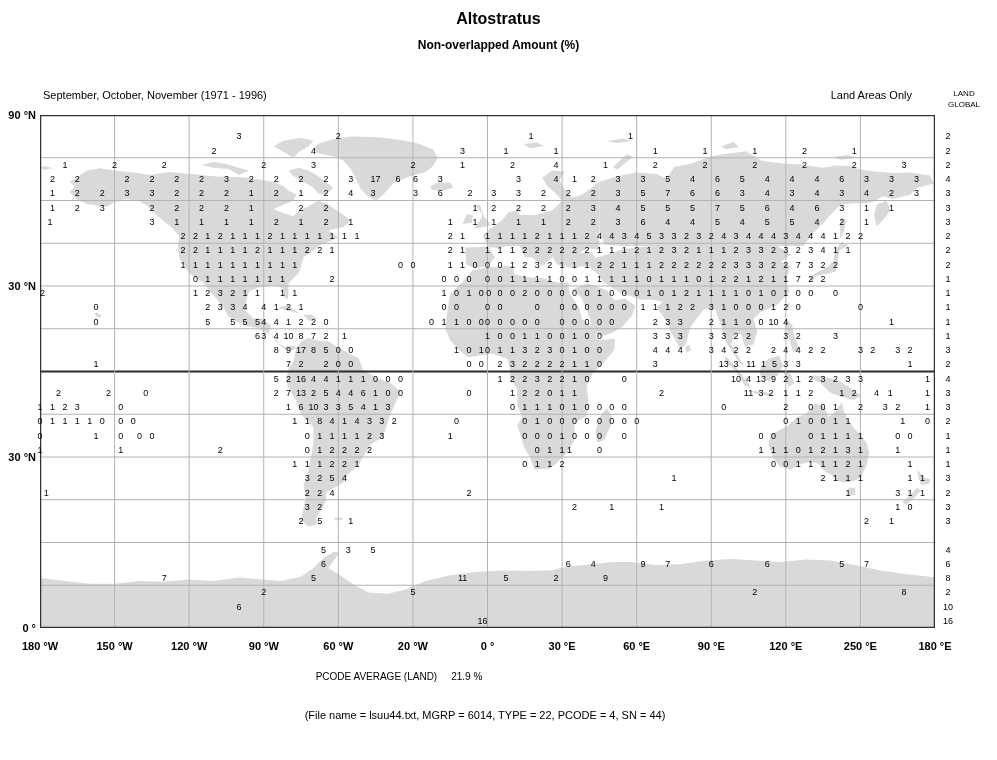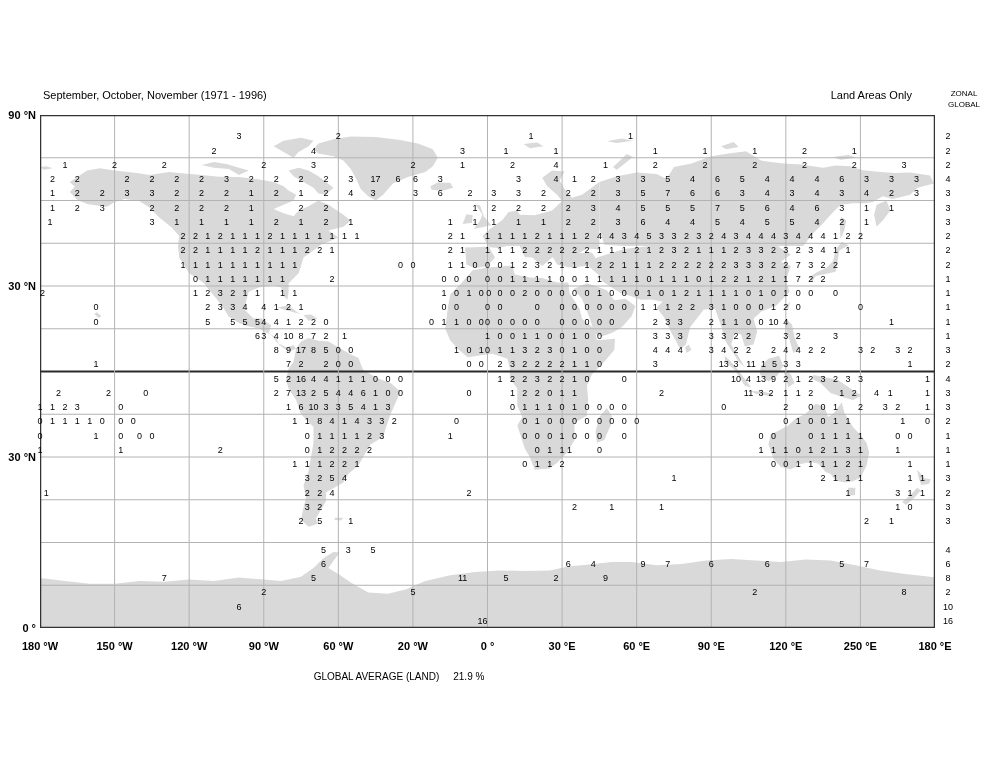--- a/index.html
+++ b/index.html
@@ -29,24 +29,26 @@
   .global-avg{position:absolute;left:399px;top:671px;transform:translateX(-50%);
       font-size:10px;white-space:nowrap;}
   .global-avg .gap{display:inline-block;width:14px;}
   .file-info{position:absolute;left:485px;top:709px;transform:translateX(-50%);
       font-size:11px;white-space:nowrap;}
 </style>
 </head>
 <body>
 
 <div class="page">
+  <div class="title">Altostratus</div>
+  <div class="subtitle">Non-overlapped Amount (%)</div>
   <div class="season">September, October, November (1971 - 1996)</div>
   <div class="area">Land Areas Only</div>
   <div class="zonal-header">
-    <div>ZONAL</div>
+    <div>LAND</div>
     <div>GLOBAL</div>
   </div>
 
   <div class="map">
     <svg id="map-svg" width="895" height="513" viewBox="0 0 895 513">
         <g>
           <path d="M29.8 67.0L47.2 55.6L59.7 53.3L74.6 55.6L97.0 57.9L109.4 59.9L129.3 57.0L144.2 58.4L161.6 59.9L179.0 61.8L198.9 62.1L216.3 64.1L233.7 67.0L243.6 71.3L248.6 75.5L256.1 79.8L253.6 85.5L243.6 89.8L233.7 94.0L243.6 98.3L253.6 101.2L258.6 95.5L268.5 91.2L278.4 85.5L288.4 89.8L303.3 99.8L310.8 105.4L303.3 111.7L288.4 115.4L298.3 122.6L288.4 126.8L280.9 129.7L273.5 135.4L263.5 142.5L261.0 151.1L258.6 158.2L248.6 168.2L248.6 176.7L247.4 184.7L243.6 181.0L241.2 172.4L233.7 170.4L226.2 171.6L218.8 172.4L208.8 176.7L206.3 185.3L205.1 195.2L213.8 203.8L221.3 203.2L231.2 210.3L228.7 218.0L236.2 222.9L238.7 228.6L246.1 232.3L253.6 230.3L256.1 233.7L248.6 236.6L241.2 231.4L236.2 226.6L231.2 220.0L223.8 216.6L218.8 213.2L208.8 211.5L198.9 208.1L188.9 201.8L184.0 193.8L176.5 183.8L169.1 175.3L164.1 168.2L156.6 163.0L149.2 158.2L139.2 142.5L138.0 131.1L139.2 121.1L131.8 112.6L119.3 102.6L109.4 92.6L99.4 86.1L84.5 84.1L74.6 86.9L67.1 91.8L57.2 90.6L47.2 88.9L37.3 84.9L29.8 77.0L34.8 71.8Z" fill="#d9d9d9" stroke="none"></path>
           <path d="M335.6 85.5L328.2 81.2L320.7 74.1L315.7 62.7L310.8 54.1L303.3 45.6L293.4 41.3L278.4 38.5L273.5 34.2L278.4 28.5L293.4 24.2L310.8 21.4L335.6 21.9L360.5 25.1L377.9 28.5L392.8 34.2L397.8 42.8L392.8 51.3L385.3 57.0L367.9 62.1L353.0 68.4L348.1 74.1L343.1 79.8Z" fill="#d9d9d9" stroke="none"></path>
           <path d="M285.9 79.8L293.4 72.7L285.9 67.0L278.4 61.3L268.5 55.6L258.6 52.7L248.6 55.6L253.6 61.3L263.5 67.0L273.5 72.7L278.4 78.4Z" fill="#d9d9d9" stroke="none"></path>
           <path d="M198.9 59.9L188.9 54.1L174.0 52.7L161.6 49.9L174.0 47.0L186.5 49.0L198.9 52.7L208.8 55.6Z" fill="#d9d9d9" stroke="none"></path>
@@ -967,15 +969,16 @@
       <span style="top: 406.1px;">3</span>
       <span style="top: 434.6px;">4</span>
       <span style="top: 448.9px;">6</span>
       <span style="top: 463.1px;">8</span>
       <span style="top: 477.4px;">2</span>
       <span style="top: 491.6px;">10</span>
       <span style="top: 505.9px;">16</span>
     </div>
 
   <div class="global-avg">
-    <span>GLOBAL AVERAGE (LAND)</span><span class="gap"></span><span>21.9 %</span>
+    <span>PCODE AVERAGE (LAND)</span><span class="gap"></span><span>21.9 %</span>
   </div>
+  <div class="file-info">(File name = lsuu44.txt, MGRP = 6014, TYPE = 22, PCODE = 4, SN = 44)</div>
 </div>
 
 </body></html>

